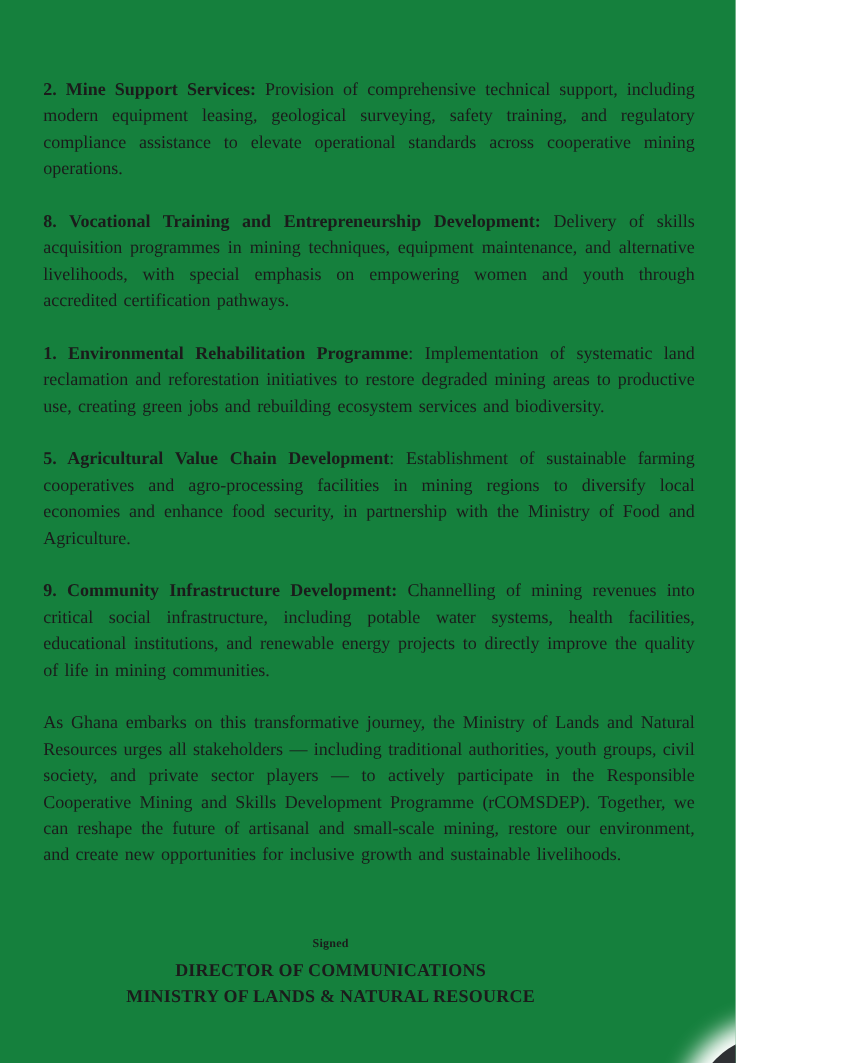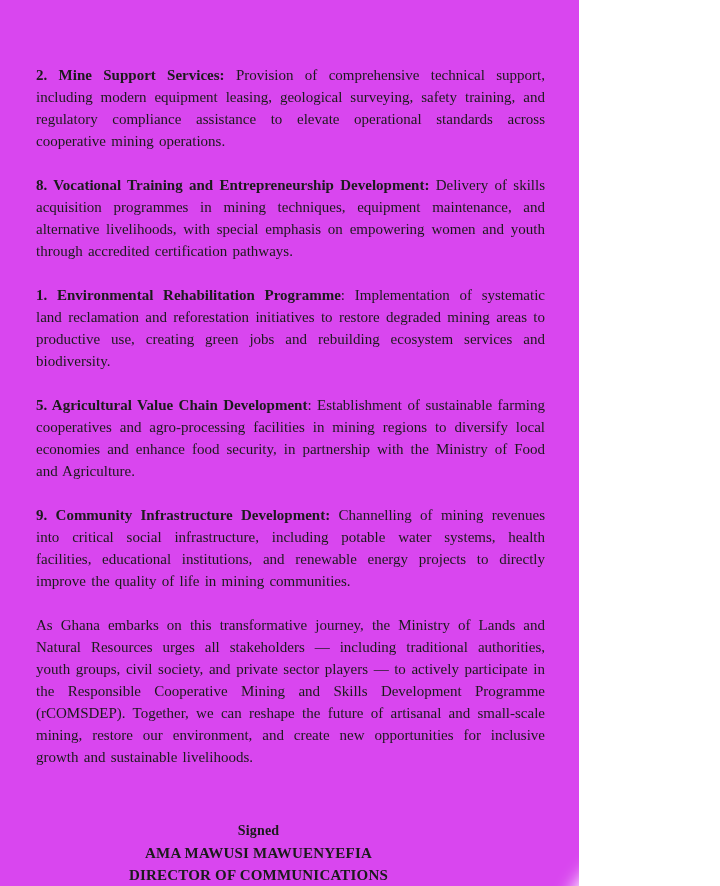--- a/index.html
+++ b/index.html
@@ -1,23 +1,24 @@
 <!DOCTYPE html>
 <html><head>
 <meta charset="utf-8">
 <style>
   html, body { margin: 0; padding: 0; }
   .page {
     position: relative;
     width: 579px;
     height: 886px;
-    background: #d946ef;
+    background: #15803d;
     overflow: hidden;
     font-family: "Liberation Serif", "DejaVu Serif", serif;
     color: #1b1b1b;
+    padding-left: 34px;
   }
   .doc {
     position: absolute;
     left: 36px;
     right: 34px;
     top: 64px;
   }
   .para {
     margin: 0 0 22px 0;
     font-size: 15px;
@@ -26,21 +27,21 @@
     word-spacing: 1.5px;
   }
   .para .lead { font-weight: bold; }
   .signature {
     margin-top: 52px;
     padding-right: 64px;
     text-align: center;
     font-weight: bold;
   }
   .sig-line { font-size: 15px; line-height: 22px; letter-spacing: 0.2px; }
-  .sig-line.signed { font-size: 14px; }
+  .sig-line.signed { font-size: 10px; }
   .corner-circle {
     position: absolute;
     left: 578px;
     top: 863px;
     width: 130px;
     height: 130px;
     border-radius: 50%;
     background: #2e3134;
     box-shadow: 0 0 18px 14px #ffffff;
   }
@@ -58,21 +59,20 @@
     <p class="para"><span class="lead">1. Environmental Rehabilitation Programme</span><span>: Implementation of systematic land reclamation and reforestation initiatives to restore degraded mining areas to productive use, creating green jobs and rebuilding ecosystem services and biodiversity.</span></p>
 
     <p class="para"><span class="lead">5. Agricultural Value Chain Development</span><span>: Establishment of sustainable farming cooperatives and agro-processing facilities in mining regions to diversify local economies and enhance food security, in partnership with the Ministry of Food and Agriculture.</span></p>
 
     <p class="para"><span class="lead">9. Community Infrastructure Development:</span><span> Channelling of mining revenues into critical social infrastructure, including potable water systems, health facilities, educational institutions, and renewable energy projects to directly improve the quality of life in mining communities.</span></p>
 
     <p class="para"><span>As Ghana embarks on this transformative journey, the Ministry of Lands and Natural Resources urges all stakeholders — including traditional authorities, youth groups, civil society, and private sector players — to actively participate in the Responsible Cooperative Mining and Skills Development Programme (rCOMSDEP). Together, we can reshape the future of artisanal and small-scale mining, restore our environment, and create new opportunities for inclusive growth and sustainable livelihoods.</span></p>
 
     <div class="signature">
       <div class="sig-line signed">Signed</div>
-      <div class="sig-line">AMA MAWUSI MAWUENYEFIA</div>
       <div class="sig-line">DIRECTOR OF COMMUNICATIONS</div>
       <div class="sig-line">MINISTRY OF LANDS &amp; NATURAL RESOURCE</div>
     </div>
 
   </main>
 
   <div class="corner-circle"></div>
 </div>
 
 </body></html>

